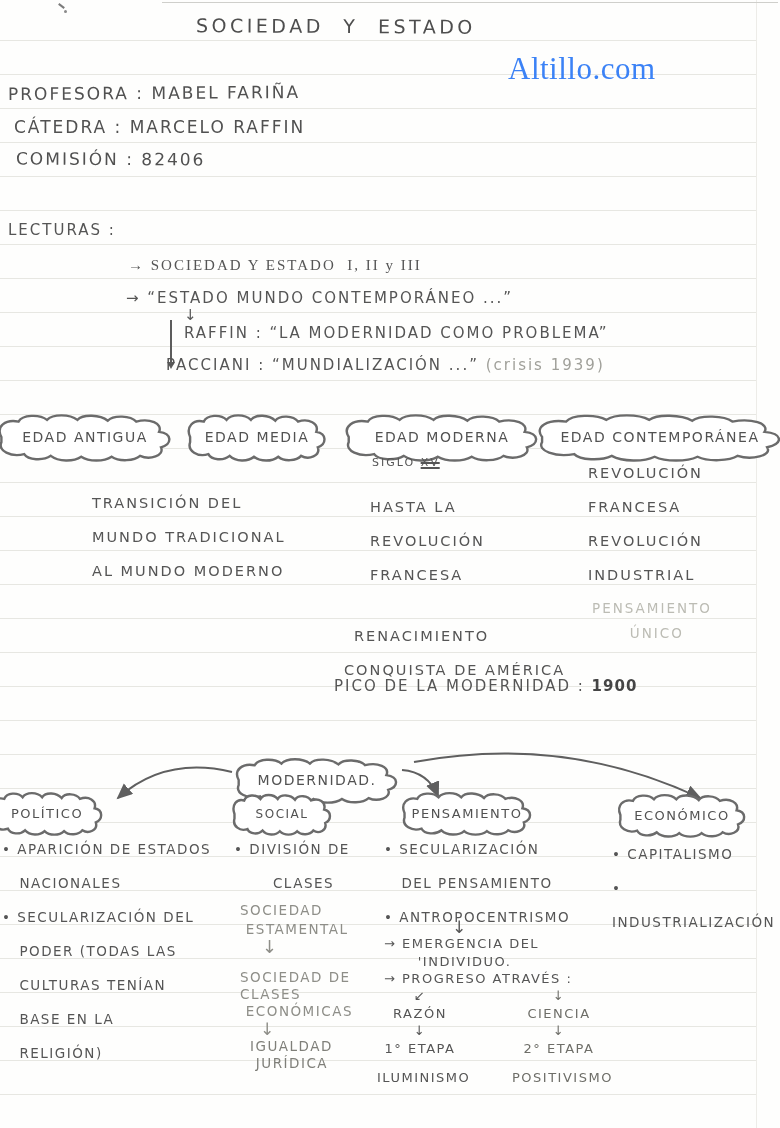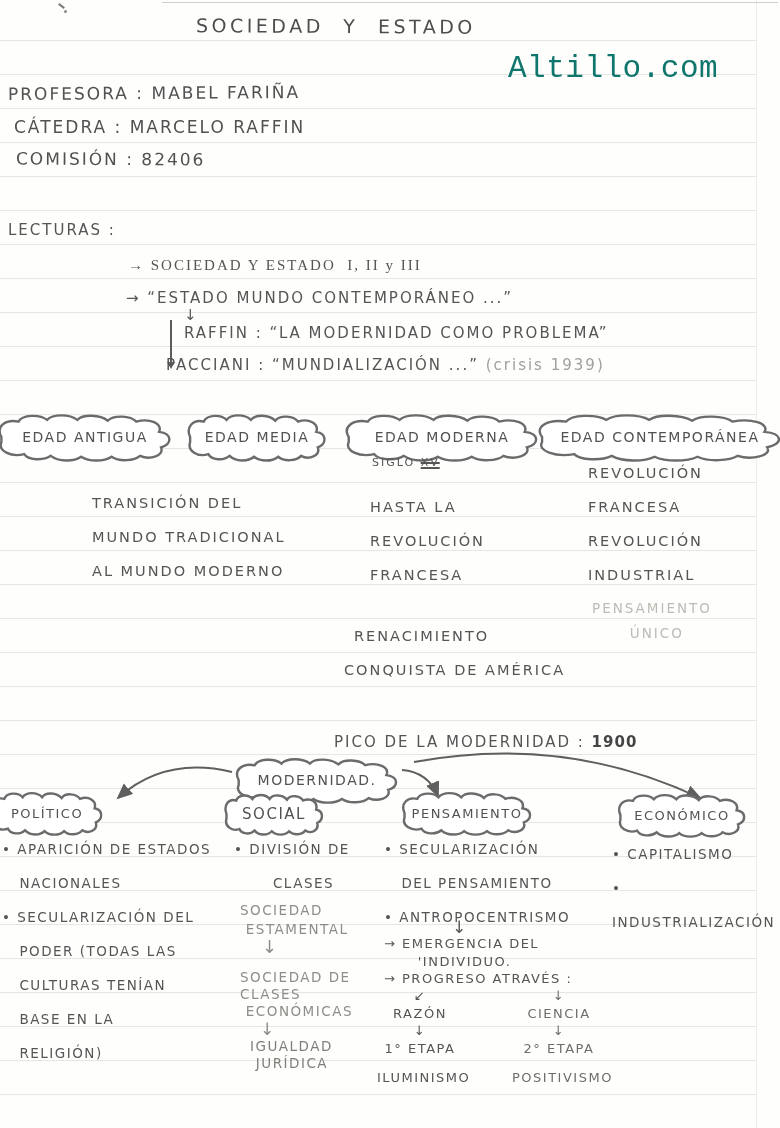--- a/index.html
+++ b/index.html
@@ -17,21 +17,21 @@
   .margin-edge{position:absolute;left:756px;top:0;width:1px;height:1128px;background:#edece8;}
   .scan-top-line{position:absolute;left:162px;top:2px;width:616px;height:1px;background:#cfcfcb;}
   .pen-mark{position:absolute;left:58px;top:3px;width:9px;height:9px;}
   .pen-mark::before{content:"";position:absolute;left:0;top:2px;width:7px;height:0;border-top:2px solid #7b7b7b;transform:rotate(38deg);}
   .pen-mark::after{content:"";position:absolute;left:6px;top:7px;width:3px;height:3px;background:#8a8a8a;border-radius:50%;}
 
   .hw{position:absolute;white-space:pre-wrap;letter-spacing:2px;line-height:1.25;}
   .lines{white-space:pre-wrap;}
 
   .title{left:196px;top:15px;font-size:19px;letter-spacing:3.5px;word-spacing:10px;color:#4e4e4e;transform:rotate(.3deg);}
-  .watermark{left:508px;top:50px;font-family:Liberation Mono, monospace;font-size:31px;letter-spacing:.5px;color:#0f766e;white-space:nowrap;}
+  .watermark{left:508px;top:50px;font-family:Liberation Serif, serif;font-size:31px;letter-spacing:.5px;color:#3b82f6;white-space:nowrap;}
   .hline1{left:8px;top:83px;font-size:17px;color:#515151;transform:rotate(-.4deg);}
   .hline2{left:14px;top:117px;font-size:17px;color:#515151;}
   .hline3{left:16px;top:149px;font-size:17px;color:#515151;transform:rotate(.3deg);}
 
   .lect-head{left:8px;top:221px;font-size:15px;text-align:center;}
   .lect-item1{left:128px;top:256px;font-size:15px;font-family:Liberation Serif, serif;}
   .lect-item2{left:126px;top:289px;font-size:15px;}
   .lect-smallarrow{left:184px;top:306px;font-size:15px;color:#5a5a5a;}
   .lect-raffin{left:184px;top:324px;font-size:15px;}
   .lect-pacciani{left:166px;top:356px;font-size:15px;}
@@ -42,33 +42,33 @@
   
   .cloud{position:absolute;display:flex;align-items:center;justify-content:center;}
   .cloud-shape{position:absolute;left:0;top:0;width:100%;height:100%;overflow:visible;}
   .cloud-label{position:relative;z-index:1;letter-spacing:1.5px;white-space:nowrap;color:#525252;}
   .c-era1{left:-10px;top:413px;width:190px;height:48px;font-size:14px;}
   .c-era2{left:181px;top:413px;width:152px;height:48px;font-size:14px;}
   .c-era3{left:336px;top:413px;width:212px;height:48px;font-size:14px;}
   .c-era4{left:526px;top:413px;width:268px;height:48px;font-size:14px;}
   .c-root{left:228px;top:757px;width:178px;height:46px;font-size:14px;}
   .c-pol{left:-14px;top:791px;width:122px;height:44px;font-size:13px;}
-  .c-soc{left:220px;top:793px;width:108px;height:42px;font-size:15px;text-align:right;}
+  .c-soc{left:228px;top:793px;width:108px;height:42px;font-size:12px;text-align:right;}
   .c-pen{left:396px;top:791px;width:142px;height:44px;font-size:13px;}
   .c-eco{left:612px;top:793px;width:140px;height:44px;font-size:13px;}
 
   .era-transition{left:92px;top:486px;font-size:14.5px;line-height:34px;}
   .era-siglo{left:372px;top:456px;font-size:11px;}
   .struck{text-decoration:underline line-through;text-decoration-thickness:1.5px;}
   .era-moderna{left:370px;top:490px;font-size:14.5px;line-height:34px;}
   .era-contemp{left:588px;top:456px;font-size:14.5px;line-height:34px;}
   .era-faint{left:592px;top:596px;font-size:13.5px;line-height:25px;color:#bcbcb4;}
   .center1{left:354px;top:627px;font-size:14.5px;}
   .center2{left:344px;top:661px;font-size:14.5px;}
-  .center3{left:334px;top:733px;font-size:15px;}
+  .center3{left:334px;top:677px;font-size:15px;}
   .year{font-weight:bold;color:#454545;letter-spacing:1px;}
 
   .arrow-overlay{position:absolute;left:0;top:748px;width:780px;height:90px;}
 
   .col{font-size:13.5px;letter-spacing:1.5px;}
   .col-pol{left:2px;top:832px;line-height:34px;}
   .col-soc-b{left:234px;top:832px;line-height:34px;text-align:center;}
   .soc-flow1{left:240px;top:901px;line-height:19px;color:#8e8e88;}
   .soc-arrow1{left:262px;top:936px;font-size:18px;color:#8e8e88;}
   .soc-flow2{left:240px;top:969px;line-height:17px;color:#8e8e88;}

